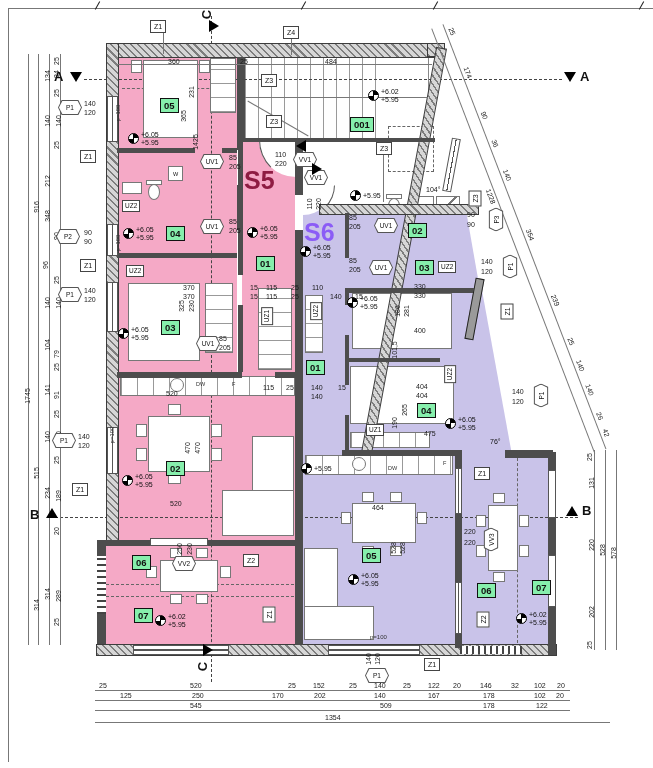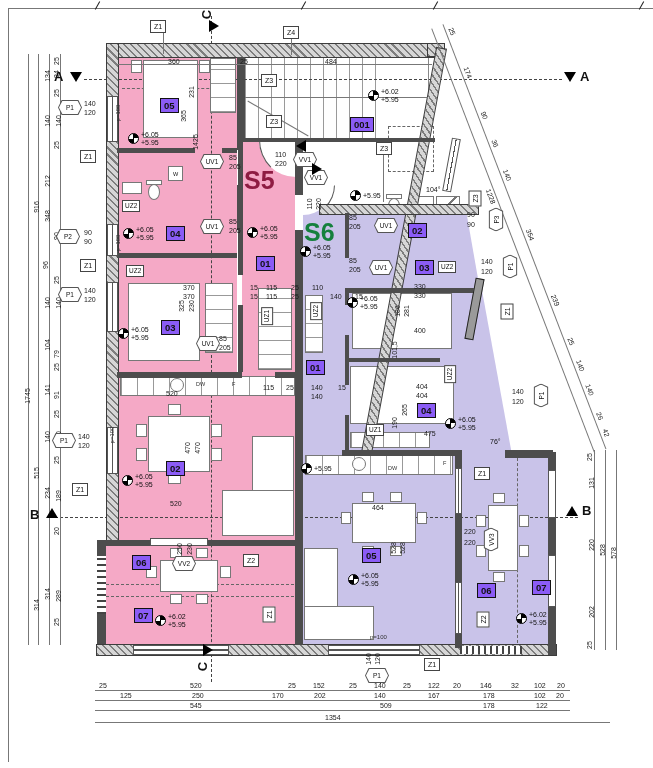--- a/index.html
+++ b/index.html
@@ -9,21 +9,21 @@
   .w{position:absolute;background:#4d4d4d;z-index:16}
   .wh{position:absolute;background:#cfcfcf repeating-linear-gradient(45deg,#7e7e7e 0 1.5px,#d6d6d6 1.5px 5px);outline:1px solid #3c3c3c;z-index:16}
   .pk{position:absolute;background:#f5a9c6;z-index:1}
   .pu{position:absolute;background:#c9c3e9;z-index:1}
   .stairs{position:absolute;background:#fff repeating-linear-gradient(90deg,#9a9a9a 0 1px,transparent 1px 13px);outline:1px solid #888;z-index:4}
   .land{position:absolute;background:#fff;z-index:5}
   .fn{position:absolute;background:#fff;border:1px solid #777;z-index:14;box-sizing:border-box}
   .fnc{border-radius:50%}
   .clo{background:#fff repeating-linear-gradient(0deg,#999 0 1px,transparent 1px 14px)}
   .cloh{background:#fff repeating-linear-gradient(90deg,#999 0 1px,transparent 1px 16px)}
-  .rm{position:absolute;background:#8b5cf6;border:1.3px solid #111;font:bold 9.5px/13px "Liberation Sans",sans-serif;padding:0 3px;text-align:center;z-index:27}
+  .rm{position:absolute;background:#86efac;border:1.3px solid #111;font:bold 9.5px/13px "Liberation Sans",sans-serif;padding:0 3px;text-align:center;z-index:27}
   .zb{position:absolute;min-width:12px;height:11px;background:#fff;border:1px solid #444;font:7px/11px "Liberation Sans",sans-serif;text-align:center;padding:0 1px;z-index:27}
   .uz{position:absolute;height:10px;background:#fff;border:1px solid #444;font:6.5px/10px "Liberation Sans",sans-serif;text-align:center;padding:0 2px;z-index:27}
   .hx{position:absolute;width:24px;height:15px;background:#555;clip-path:polygon(15% 0,85% 0,100% 50%,85% 100%,15% 100%,0 50%);z-index:27}
   .hx i{position:absolute;inset:1px;background:#fff;clip-path:polygon(15% 0,85% 0,100% 50%,85% 100%,15% 100%,0 50%);font:normal 6.5px/13px "Liberation Sans",sans-serif;font-style:normal;text-align:center}
   .rot{transform:rotate(-90deg)}
   .dm{position:absolute;font-size:7px;line-height:8px;white-space:nowrap;color:#1a1a1a;z-index:22}
   .dv{transform:rotate(-90deg);transform-origin:center}
   .hl{position:absolute;height:1px;background:#777;z-index:20}
   .vl{position:absolute;width:1px;background:#777;z-index:20}
   .dsh{position:absolute;border-top:1px dashed #666;z-index:12}
@@ -34,21 +34,21 @@
   .win{position:absolute;background:linear-gradient(#fff 42%,#555 42% 58%,#fff 58%);border:1px solid #555;z-index:18;box-sizing:border-box}
   .winv{position:absolute;background:linear-gradient(90deg,#fff 42%,#555 42% 58%,#fff 58%);border:1px solid #555;z-index:18;box-sizing:border-box}
   .rail{position:absolute;background:repeating-linear-gradient(90deg,#444 0 2px,#fff 2px 6px);z-index:18}
   .railv{position:absolute;background:repeating-linear-gradient(0deg,#444 0 2px,#fff 2px 6px);z-index:18}
   .el{position:absolute;display:flex;gap:2px;align-items:center;z-index:26}
   .el i{width:9px;height:9px;border:1px solid #000;border-radius:50%;flex:none;
         background:conic-gradient(#000 0 90deg,#fff 90deg 180deg,#000 180deg 270deg,#fff 270deg 360deg)}
   .el .t{font:7px/7.5px "Liberation Sans",sans-serif}
   .el .t span{display:block}
   .bg{position:absolute;font:bold 25px/25px "Liberation Sans",sans-serif;z-index:24}
-  .bg5{color:#8e1c42}.bg6{color:#15803d}
+  .bg5{color:#8e1c42}.bg6{color:#8b5cf6}
   .sec{position:absolute;font:bold 13px/13px "Liberation Sans",sans-serif;z-index:28}
   .tri{position:absolute;width:0;height:0;z-index:28}
   .td{border-left:6px solid transparent;border-right:6px solid transparent;border-top:10px solid #000}
   .tu{border-left:6px solid transparent;border-right:6px solid transparent;border-bottom:10px solid #000}
   .tr{border-top:6px solid transparent;border-bottom:6px solid transparent;border-left:10px solid #000}
   .tl{border-top:6px solid transparent;border-bottom:6px solid transparent;border-right:10px solid #000}
   .ang{position:absolute;font-size:7px;z-index:26}
   .note{position:absolute;font-size:6px;color:#333;z-index:22;white-space:nowrap}
   .ap{position:absolute;font-size:5.5px;color:#333;z-index:15}
   .arc{position:absolute;border:1px solid transparent;background:transparent;z-index:15}

